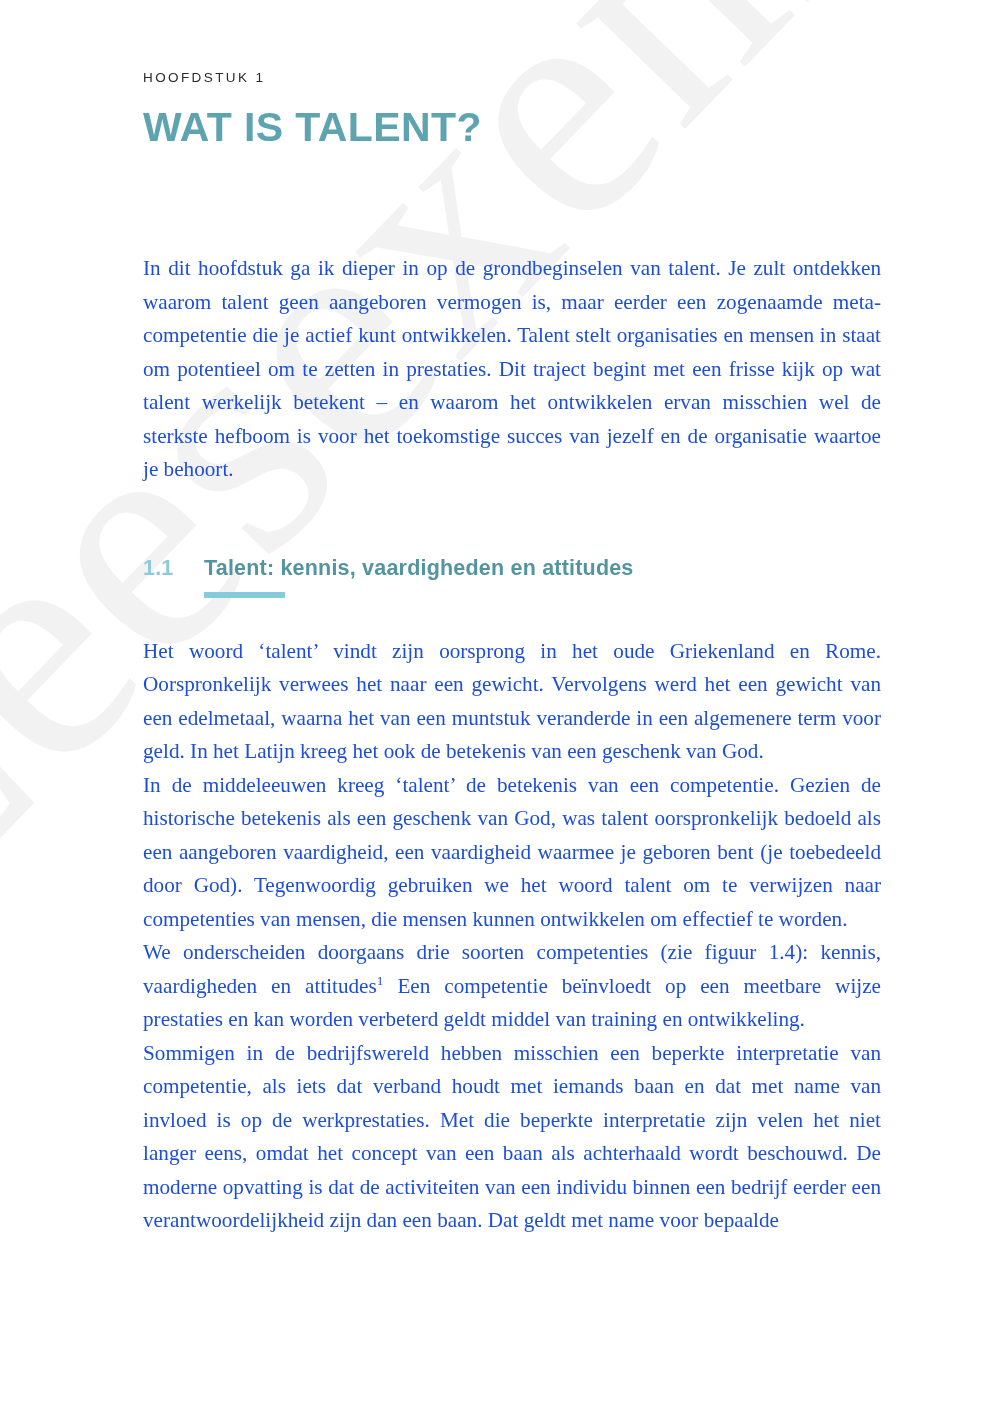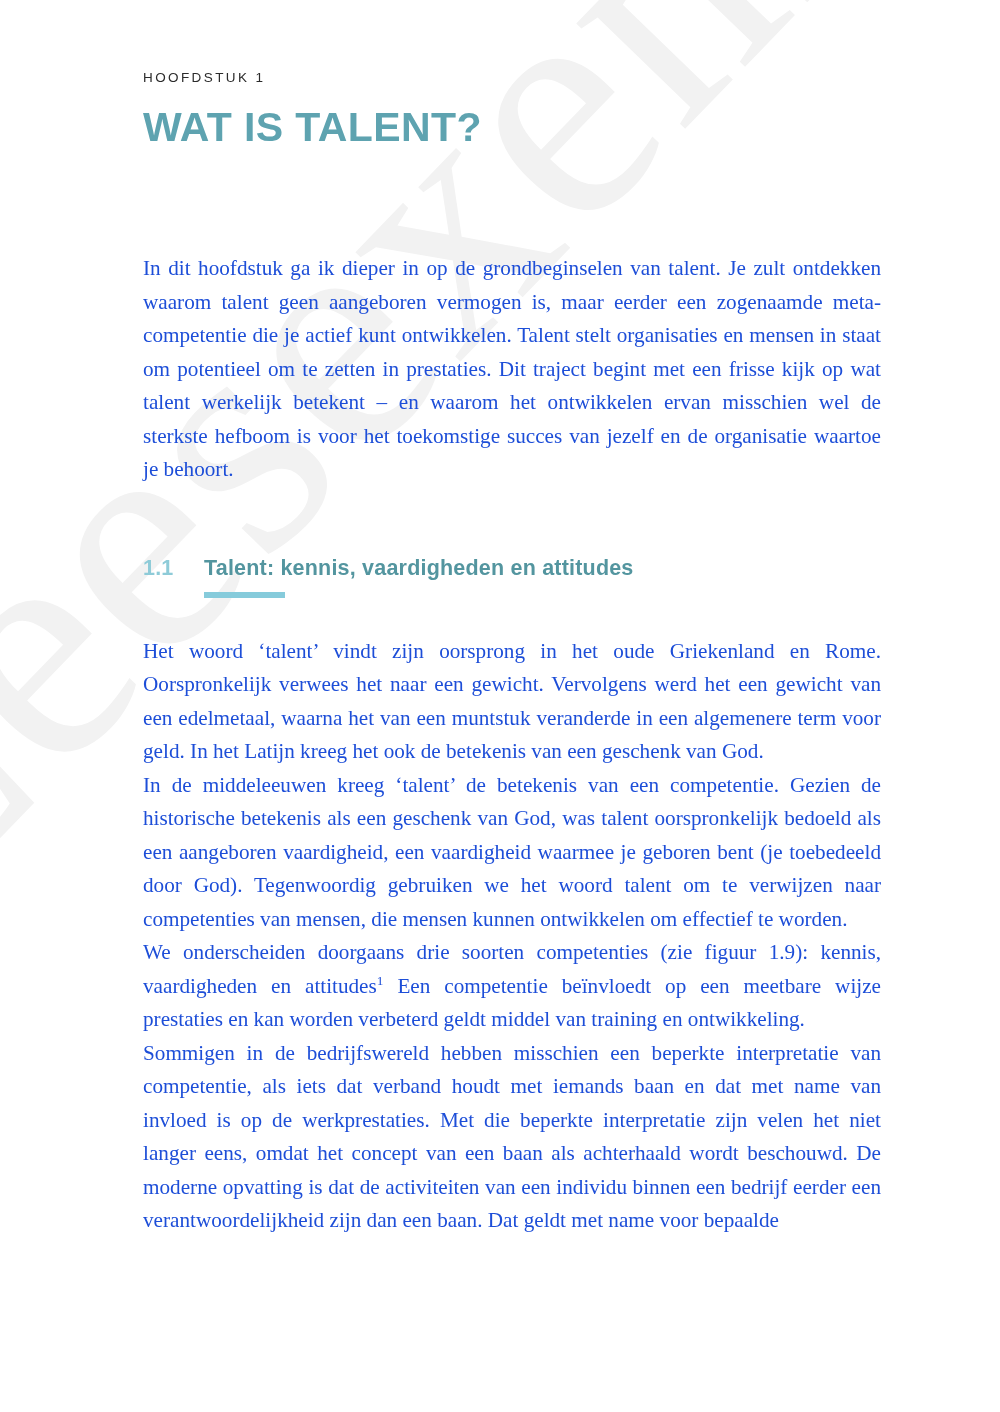--- a/index.html
+++ b/index.html
@@ -160,19 +160,19 @@
       </div>
       <div class="section-rule"></div>
     </div>
 
     <div class="section-body">
 
       <p class="body-text">Het woord ‘talent’ vindt zijn oorsprong in het oude Griekenland en Rome. Oorspronkelijk verwees het naar een gewicht. Vervolgens werd het een gewicht van een edelmetaal, waarna het van een muntstuk veranderde in een algemenere term voor geld. In het Latijn kreeg het ook de betekenis van een geschenk van God.</p>
 
       <p class="body-text">In de middeleeuwen kreeg ‘talent’ de betekenis van een competentie. Gezien de historische betekenis als een geschenk van God, was talent oorspronkelijk bedoeld als een aangeboren vaardigheid, een vaardigheid waarmee je geboren bent (je toebedeeld door God). Tegenwoordig gebruiken we het woord talent om te verwijzen naar competenties van mensen, die mensen kunnen ontwikkelen om effectief te worden.</p>
 
-      <p class="body-text"><span>We onderscheiden doorgaans drie soorten competenties (zie figuur 1.9): kennis, vaardigheden en attitudes</span><sup class="footnote-ref">1</sup><span> Een competentie beïnvloedt op een meetbare wijze prestaties en kan worden verbeterd geldt middel van training en ontwikkeling.</span></p>
+      <p class="body-text"><span>We onderscheiden doorgaans drie soorten competenties (zie figuur 1.4): kennis, vaardigheden en attitudes</span><sup class="footnote-ref">1</sup><span> Een competentie beïnvloedt op een meetbare wijze prestaties en kan worden verbeterd geldt middel van training en ontwikkeling.</span></p>
 
       <p class="body-text">Sommigen in de bedrijfswereld hebben misschien een beperkte interpretatie van competentie, als iets dat verband houdt met iemands baan en dat met name van invloed is op de werkprestaties. Met die beperkte interpretatie zijn velen het niet langer eens, omdat het concept van een baan als achterhaald wordt beschouwd. De moderne opvatting is dat de activiteiten van een individu binnen een bedrijf eerder een verantwoordelijkheid zijn dan een baan. Dat geldt met name voor bepaalde</p>
 
     </div>
   </div>
 </div>
 
 </body></html>

